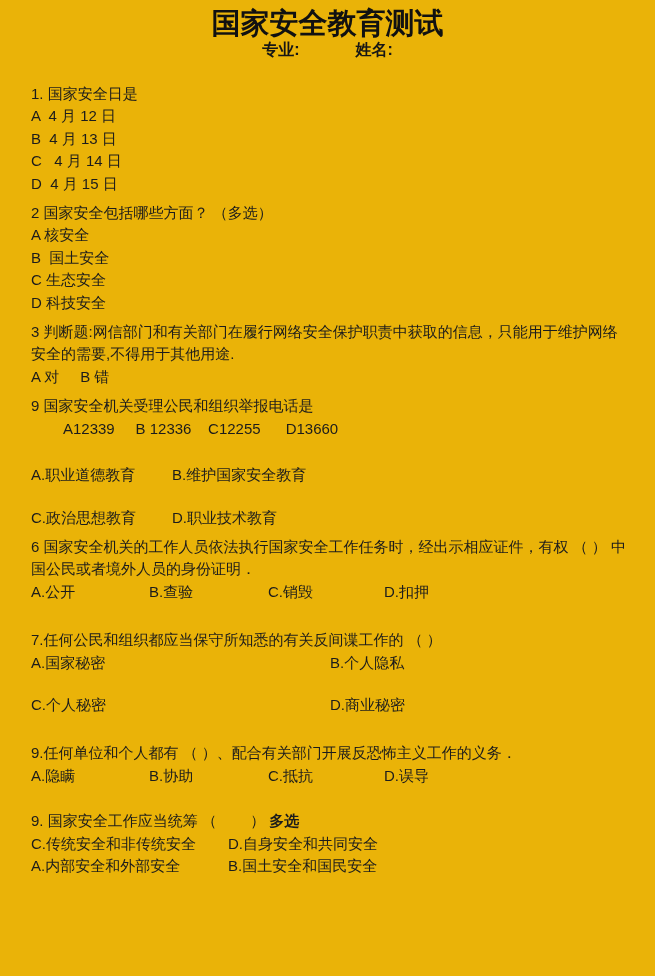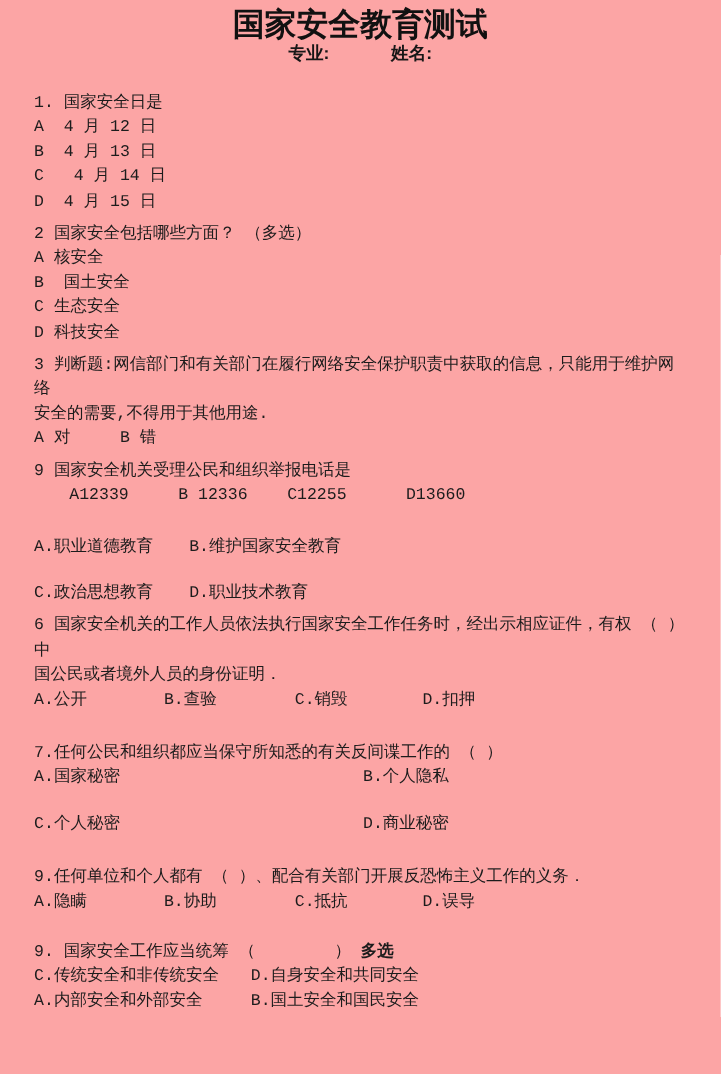--- a/index.html
+++ b/index.html
@@ -4,21 +4,21 @@
 <style>
   html, body { margin: 0; padding: 0; }
   body {
     background: #ffffff;
     font-family: "Liberation Sans", "DejaVu Sans", sans-serif;
   }
   .page {
     position: relative;
     width: 655px;
     height: 976px;
-    background: #fca5a5;
+    background: #eab308;
     color: #1c1c1c;
     overflow: hidden;
   }
   .title {
     margin: 7px 0 0 0;
     text-align: center;
     font-size: 29px;
     line-height: 32px;
     font-weight: bold;
     color: #111111;
@@ -26,21 +26,21 @@
   .subheader {
     margin-top: 1px;
     display: flex;
     justify-content: center;
     gap: 56px;
     font-size: 16px;
     line-height: 20px;
     font-weight: bold;
     color: #161616;
   }
-  .content { padding: 0 28px 0 31px; font-family: Liberation Mono, monospace; }
+  .content { padding: 0 28px 0 31px; }
   .q { margin-top: 7px; }
   .q-1 { margin-top: 23px; }
   .q-5 { margin-top: 24px; }
   .q-7 { margin-top: 26px; }
   .q-8 { margin-top: 26px; }
   .q-9 { margin-top: 23px; }
   .line {
     font-size: 15px;
     line-height: 22.4px;
     white-space: pre-wrap;

